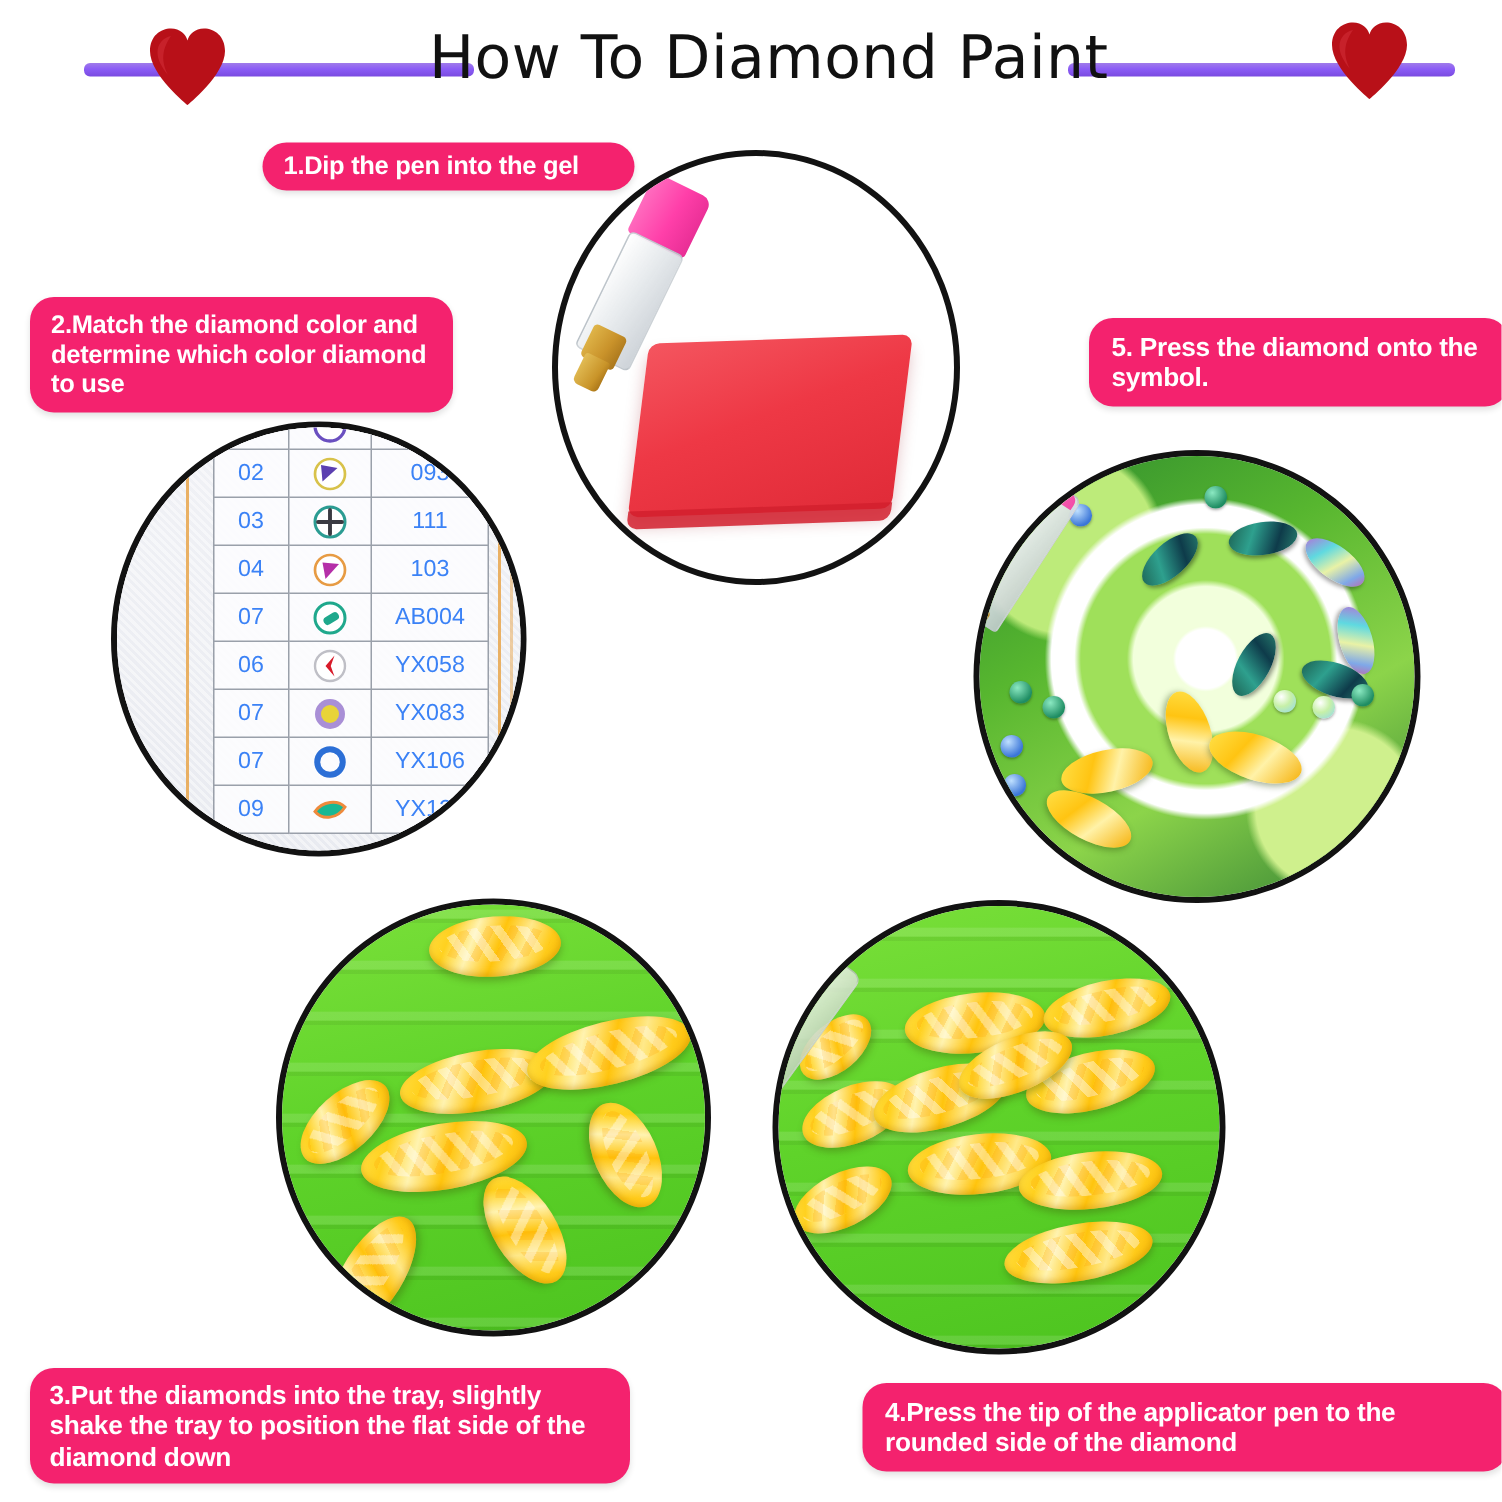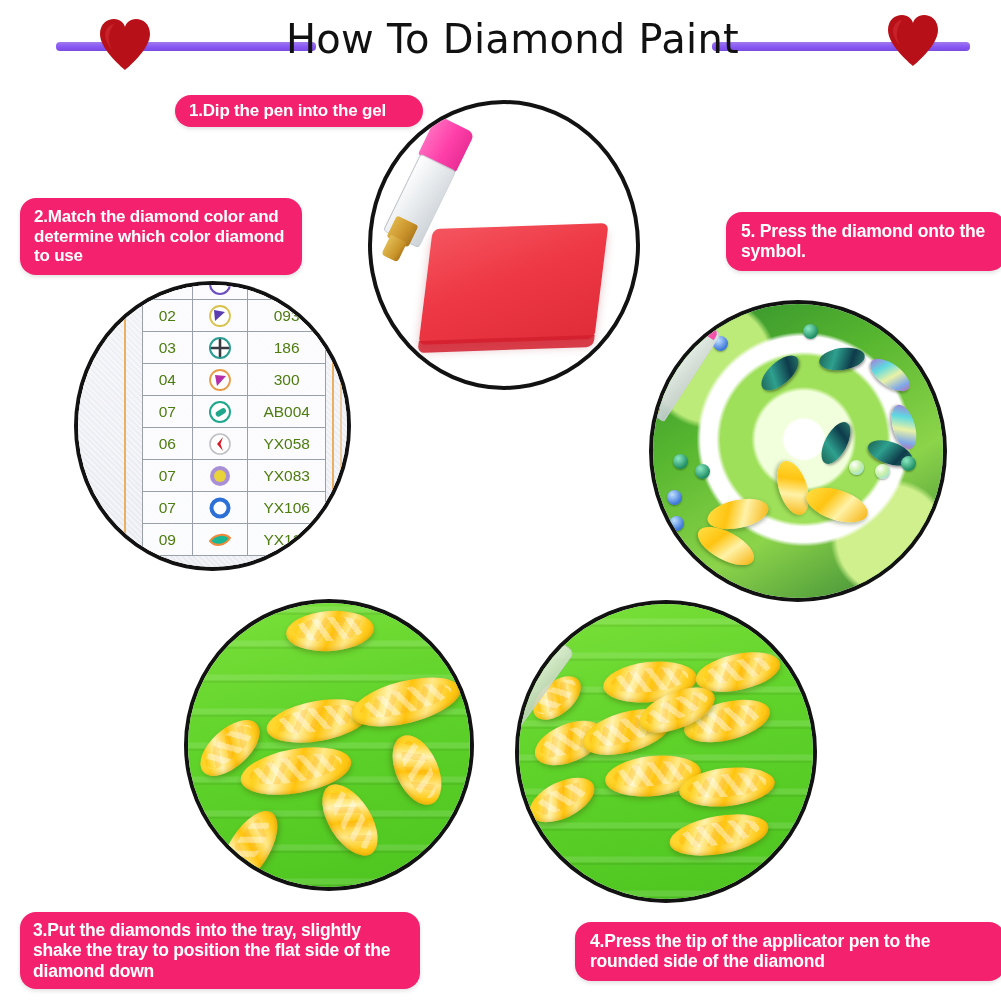--- a/index.html
+++ b/index.html
@@ -122,21 +122,21 @@
   .rail-c{left:276px;opacity:.5;}
   .tbl{
     position:absolute;left:78px;top:-8px;width:184px;
     border-collapse:collapse;
     font-family:"Liberation Sans","DejaVu Sans",sans-serif;
   }
   .tbl td{
     border:1px solid #9AA0AA;
     height:31px;
     background:rgba(252,252,254,.92);
-    font-size:15.5px;color:#4d7c0f;
+    font-size:15.5px;color:#3b82f6;
     text-align:center;vertical-align:middle;
     padding:0;
   }
   .c-no{width:50px;}
   .c-sym{width:56px;}
   .c-code{width:78px;font-size:15px;}
   .sym{display:inline-block;width:26px;height:26px;vertical-align:middle;}
 
   
   .tray{
@@ -308,33 +308,33 @@
             <tr>
               <td class="c-no">03</td>
               <td class="c-sym">
                 <span class="sym">
                   <svg viewBox="0 0 26 26">
                       <circle cx="13" cy="13" r="10" fill="#fff" stroke="#2B9C92" stroke-width="2"></circle>
                       <path d="M13 5 V21 M5 13 H21" stroke="#3A3A42" stroke-width="2.6" stroke-linecap="round"></path>
                     </svg>
                 </span>
               </td>
-              <td class="c-code">186</td>
+              <td class="c-code">111</td>
             </tr>
             <tr>
               <td class="c-no">04</td>
               <td class="c-sym">
                 <span class="sym">
                   <svg viewBox="0 0 26 26">
                       <circle cx="13" cy="13" r="10" fill="#fff" stroke="#E79B43" stroke-width="1.8"></circle>
                       <path d="M8 8 L19 9 L10 19 Z" fill="#B52FA8"></path>
                     </svg>
                 </span>
               </td>
-              <td class="c-code">300</td>
+              <td class="c-code">103</td>
             </tr>
             <tr>
               <td class="c-no">07</td>
               <td class="c-sym">
                 <span class="sym">
                   <svg viewBox="0 0 26 26">
                       <circle cx="13" cy="13" r="10" fill="#fff" stroke="#1FA88C" stroke-width="2"></circle>
                       <rect x="8" y="11" width="11" height="5.5" rx="2.6" fill="#1FA88C" transform="rotate(-32 13 13)"></rect>
                     </svg>
                 </span>

